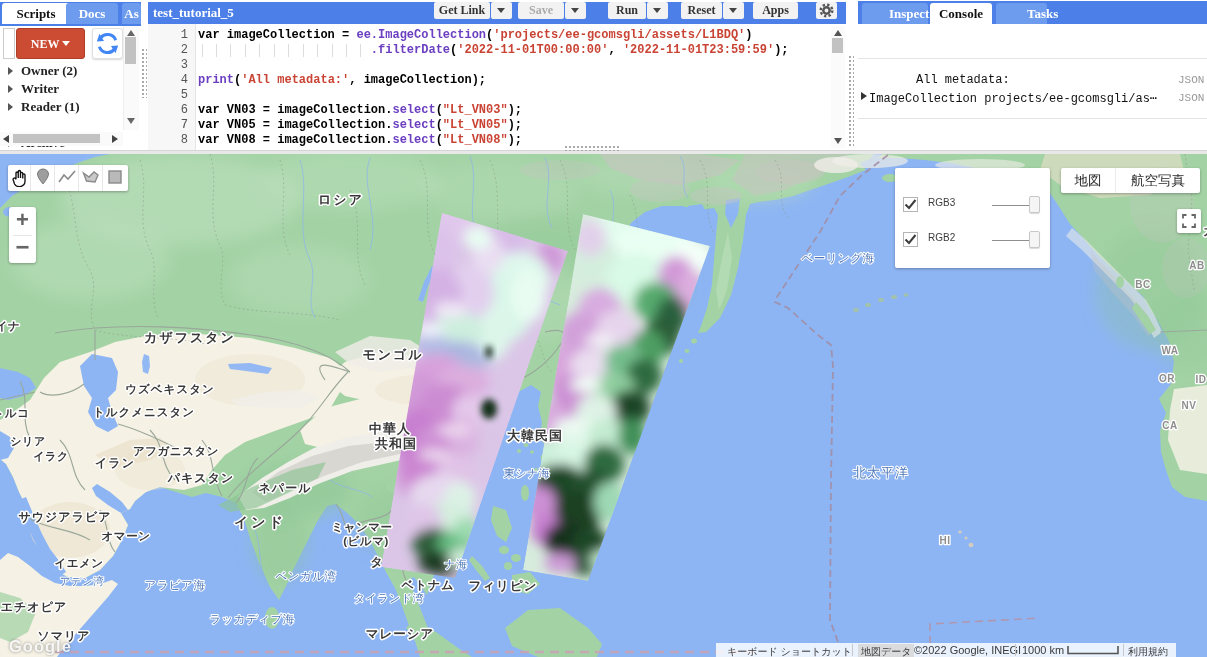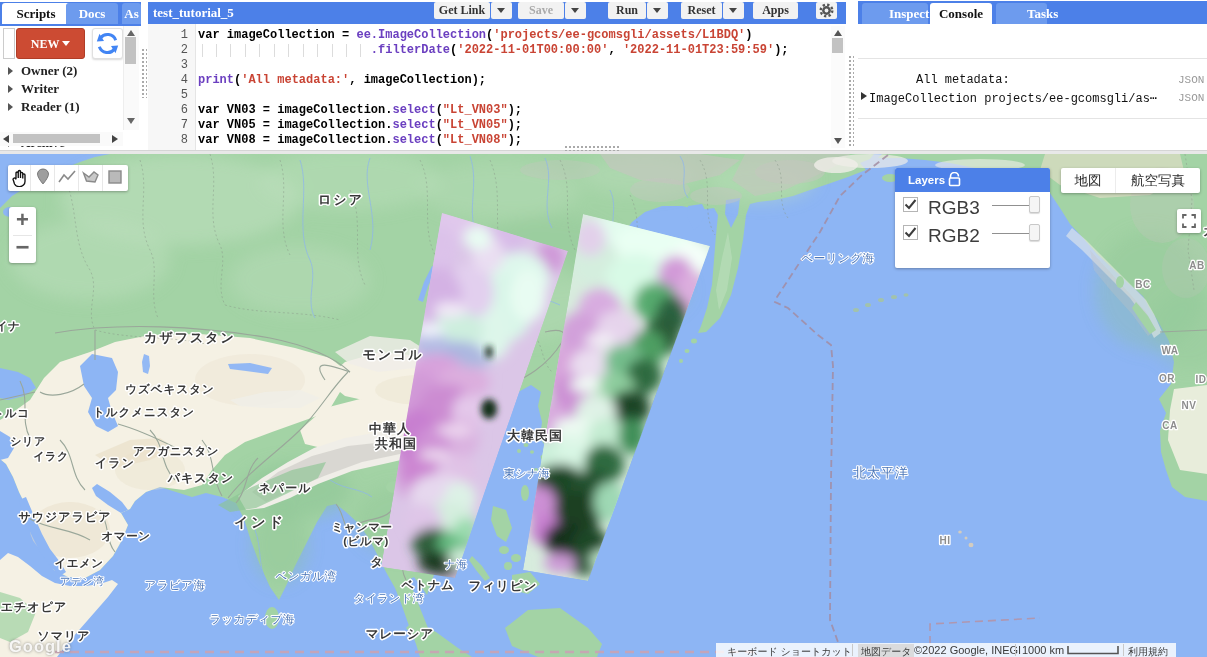--- a/index.html
+++ b/index.html
@@ -44,21 +44,21 @@
 .mono { font-family:"Liberation Mono",monospace; }
 .hr { position:absolute; left:0; width:349px; border-top:1px solid #e4e4e4; }
 .json { position:absolute; color:#999; font-size:11px; font-family:"Liberation Mono",monospace; }
 .dots { background-image:radial-gradient(#aaa 0.8px, transparent 0.9px); background-size:4px 4px; position:absolute; }
 
 #map { position:absolute; left:0; top:154px; width:1207px; height:503px; background:#8cb4f2; }
 .mapctl { position:absolute; background:#fff; box-shadow:0 1px 3px rgba(0,0,0,.3); }
 .lrow { position:absolute; left:0; width:155px; height:22px; }
 .lcb { position:absolute; left:8px; top:2px; width:15px; height:15px; border:1px solid #b5b5b5; background:#fff; }
 .lcb svg { position:absolute; left:0px; top:0px; }
-.llab { position:absolute; left:33px; top:2px; font-size:19px; color:#3c3c3c; }
+.llab { position:absolute; left:33px; top:2px; font-size:10px; color:#3c3c3c; }
 .lline { position:absolute; left:97px; top:10px; width:40px; height:1px; background:#909090; }
 .lhdl { position:absolute; left:134px; top:1px; width:11px; height:17px; background:#f5f5f5; border:1px solid #c8c8c8; border-radius:2px; box-shadow:0 1px 1px rgba(0,0,0,.15); }
 
 </style>
 </head>
 <body>
 <div id="app">
 
 <div id="map">
 <svg id="mapsvg" width="1207" height="503" viewBox="0 154 1207 503">
@@ -407,38 +407,31 @@
           </svg></div>
 </div>
 
 <div class="mapctl" style="left:9px;top:53px;width:27px;height:56px;border-radius:3px;">
  <div style="position:absolute;left:0;top:0;width:27px;height:28px;color:#666;font-size:22px;font-weight:bold;text-align:center;line-height:26px;">+</div>
  <div style="position:absolute;left:4px;top:28px;width:19px;height:1px;background:#e6e6e6;"></div>
  <div style="position:absolute;left:0;top:28px;width:27px;height:28px;color:#666;font-size:24px;font-weight:bold;text-align:center;line-height:24px;">−</div>
 </div>
 
 <div class="mapctl" style="left:895px;top:14px;width:155px;height:100px;border-radius:2px;">
- <div style="position:absolute;left:0;top:0;width:155px;height:24px;background:#4c80e8;border-radius:2px 2px 0 0;">
-  <span style="position:absolute;left:13px;top:6px;color:#fff;font-weight:bold;font-size:11.5px;">Layers</span>
-  <svg width="13" height="15" viewBox="0 0 13 15" style="position:absolute;left:53px;top:4px;">
-            <path d="M2.5 6 V4.5 a4 4 0 0 1 8 0" fill="none" stroke="#fff" stroke-width="1.6"></path>
-            <rect x="1.5" y="6" width="10" height="7.5" rx="1" fill="none" stroke="#fff" stroke-width="1.6"></rect>
-          </svg>
- </div>
  <div class="lrow" style="top:27px;">
           <span class="lcb">
             <svg width="13" height="13" viewBox="0 0 13 13">
               <path d="M1.5 6.5 L5 10 L11.5 2" fill="none" stroke="#3c3c3c" stroke-width="2"></path>
             </svg>
           </span>
           <span class="llab">RGB3</span>
           <span class="lline"></span>
           <span class="lhdl"></span>
         </div>
- <div class="lrow" style="top:55px;">
+ <div class="lrow" style="top:62px;">
           <span class="lcb">
             <svg width="13" height="13" viewBox="0 0 13 13">
               <path d="M1.5 6.5 L5 10 L11.5 2" fill="none" stroke="#3c3c3c" stroke-width="2"></path>
             </svg>
           </span>
           <span class="llab">RGB2</span>
           <span class="lline"></span>
           <span class="lhdl"></span>
         </div>
 </div>

